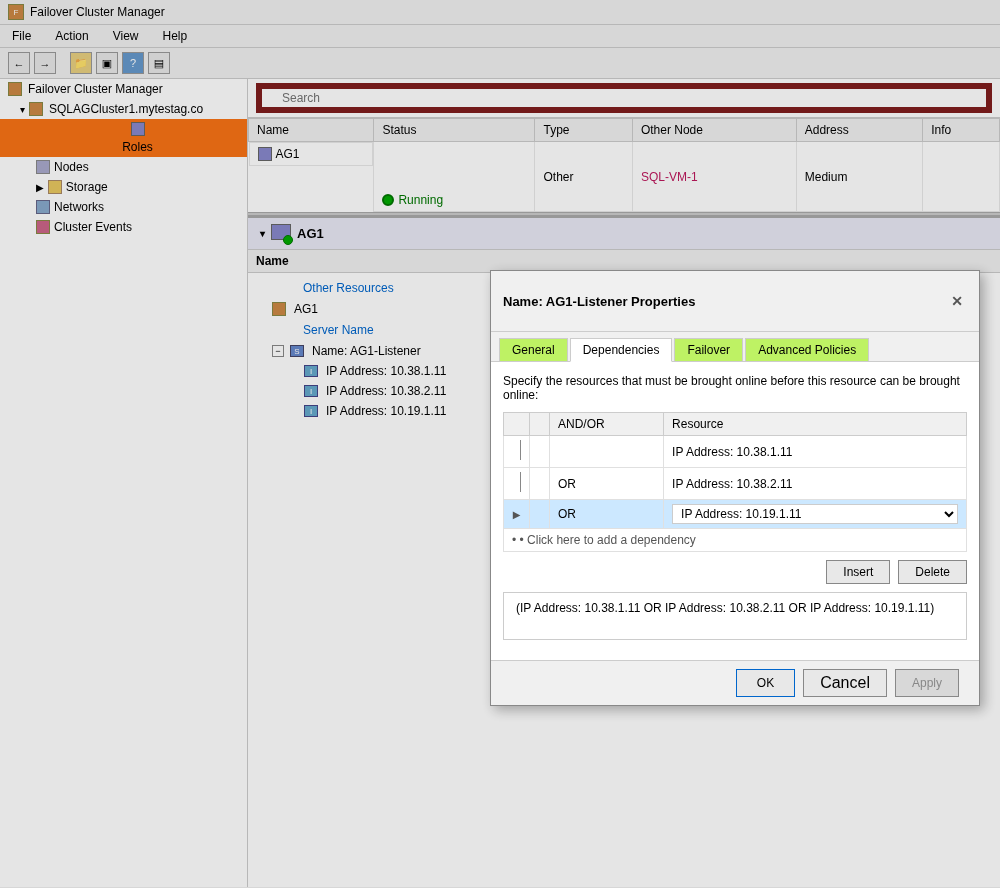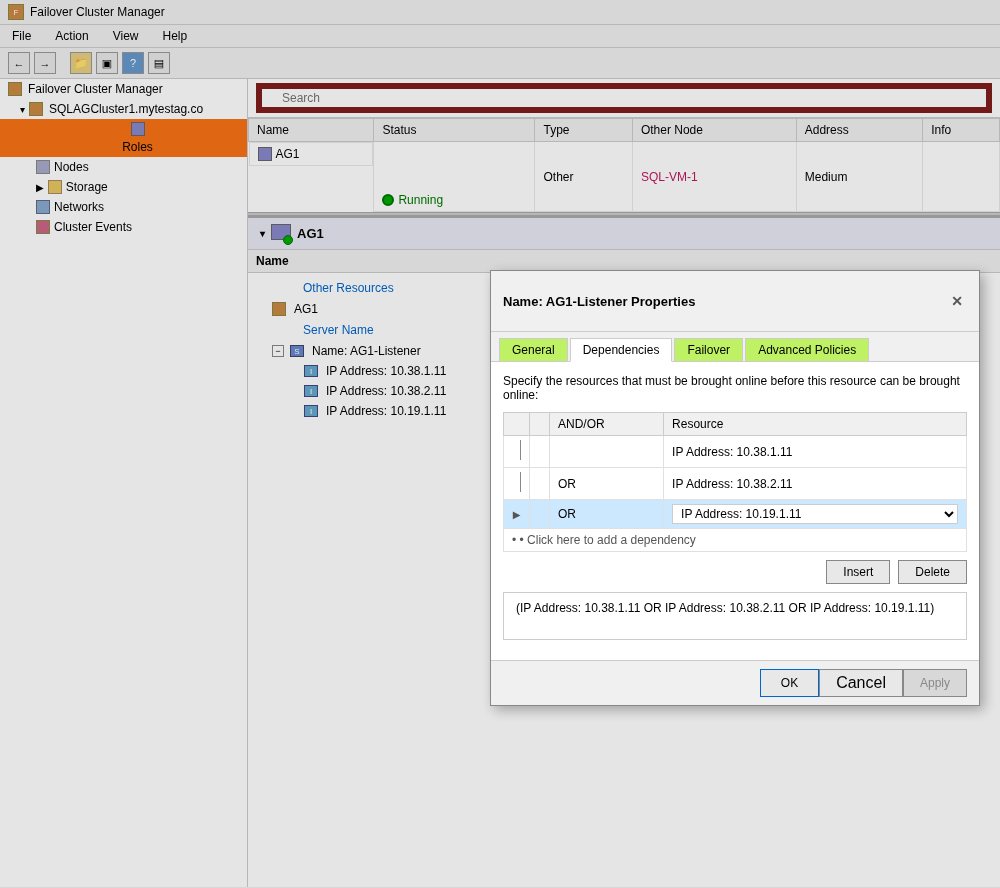--- a/index.html
+++ b/index.html
@@ -280,21 +280,22 @@
       width: 100%;
       border: 1px solid #ccc;
       background: #fff;
       font-size: 12px;
       padding: 1px 4px;
     }
 
     .dialog-buttons {
       display: flex;
       justify-content: flex-end;
-      padding: 8px 12px;
+      gap: 8px;
+      padding: 8px 20px;
       background: #f0f0f0;
       border-top: 1px solid #ccc;
     }
     .dep-insert-btn, .dep-delete-btn {
       padding: 4px 16px;
       border: 1px solid #888;
       background: #e8e8e8;
       cursor: pointer;
       font-size: 12px;
     }

